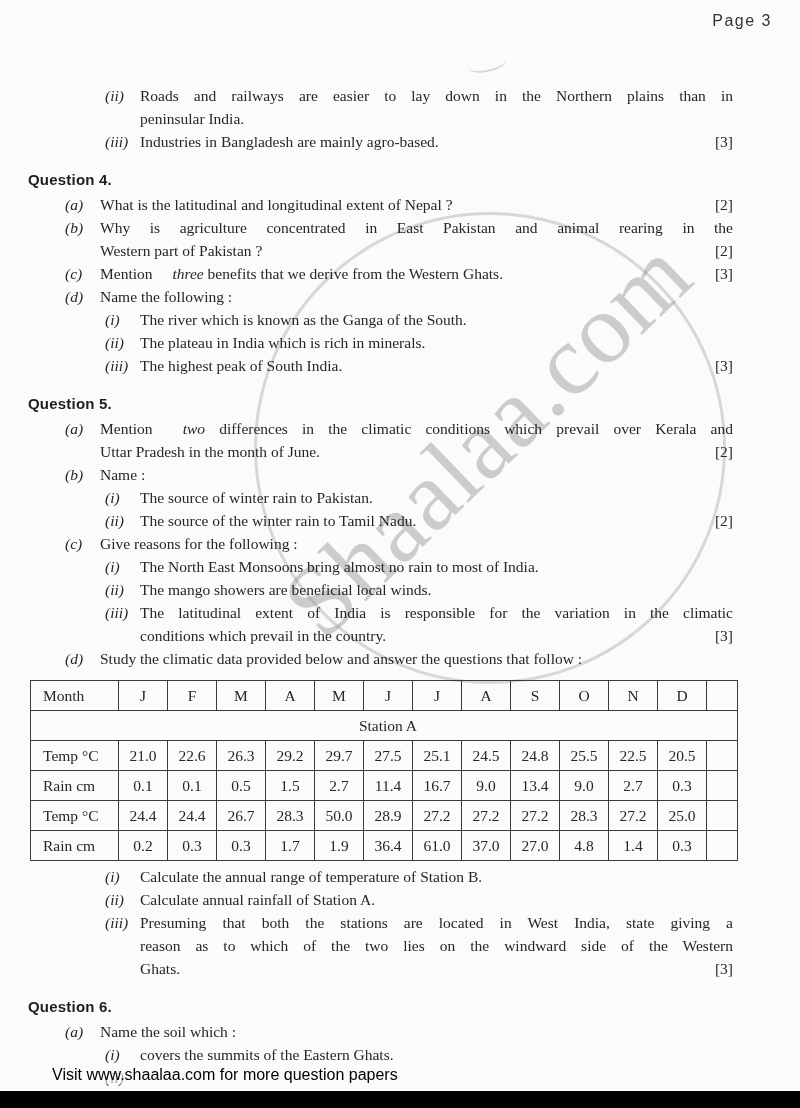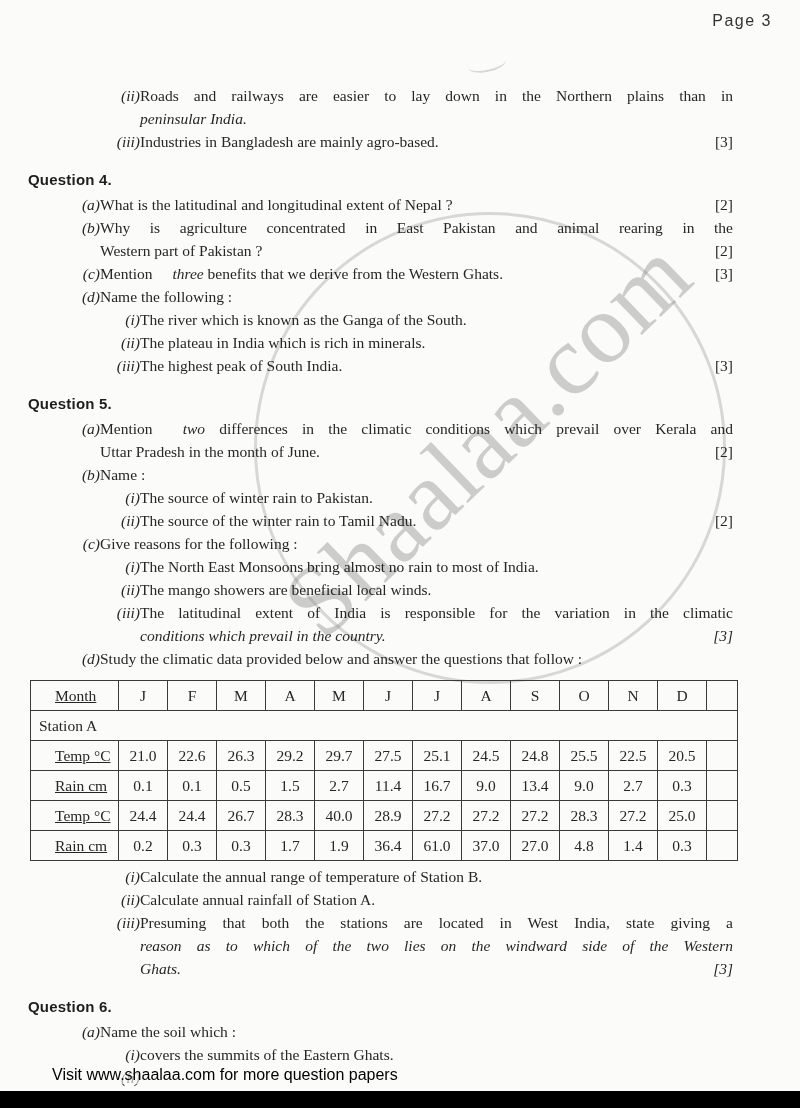--- a/index.html
+++ b/index.html
@@ -66,57 +66,57 @@
     top: 84px;
     width: 705px;
   }
   .line {
     position: relative;
     display: flex;
     font-size: 15.5px;
     line-height: 23px;
     min-height: 23px;
   }
-  .line .marker { flex: 0 0 35px; font-style: italic; text-align: right; }
+  .line .marker { flex: 0 0 35px; font-style: italic; }
   .line .txt { flex: 1 1 auto; }
   .line.q {
     font-family: "Liberation Sans", sans-serif;
     font-weight: 700;
     font-size: 15px;
     letter-spacing: .2px;
     margin-top: 15px;
     margin-bottom: 2px;
     color: #1e1e1e;
   }
   .line.p  { padding-left: 37px; }
   .line.s  { padding-left: 77px; }
   .line.cp { padding-left: 72px; }
-  .line.cs { padding-left: 112px; font-style: italic; }
+  .line.cs { padding-left: 112px; }
   .line.j .txt { text-align: justify; text-align-last: justify; }
   .marks { position: absolute; right: 0; top: 0; font-size: 15.5px; }
   .em { font-style: italic; margin-left: 16px; }
 
   
   .climate-table {
     border-collapse: collapse;
     table-layout: fixed;
     width: 707px;
     margin: 10px 0 4px 2px;
     font-size: 15.5px;
     color: #262626;
   }
   .climate-table td {
     border: 1px solid #3a3a3a;
     height: 30px;
     padding: 0;
     overflow: hidden;
   }
-  .climate-table td.lab { text-align: left; padding-left: 24px; text-decoration: underline; }
+  .climate-table td.lab { text-align: left; padding-left: 12px; }
   .climate-table td.val { text-align: center; }
-  .climate-table td.station { text-align: left; padding-left: 8px; }
+  .climate-table td.station { text-align: center; padding-left: 8px; }
 
   
   .footer-text {
     position: absolute;
     left: 20px;
     top: 1066px;
     font-family: "Liberation Sans", sans-serif;
     font-size: 16px;
     color: #000;
     background: rgba(251,251,249,0.6);
@@ -309,21 +309,21 @@
             <td class="val">2.7</td>
             <td class="val">0.3</td>
             <td class="val"></td>
           </tr>
           <tr>
             <td class="lab">Temp °C</td>
             <td class="val">24.4</td>
             <td class="val">24.4</td>
             <td class="val">26.7</td>
             <td class="val">28.3</td>
-            <td class="val">40.0</td>
+            <td class="val">50.0</td>
             <td class="val">28.9</td>
             <td class="val">27.2</td>
             <td class="val">27.2</td>
             <td class="val">27.2</td>
             <td class="val">28.3</td>
             <td class="val">27.2</td>
             <td class="val">25.0</td>
             <td class="val"></td>
           </tr>
           <tr>

